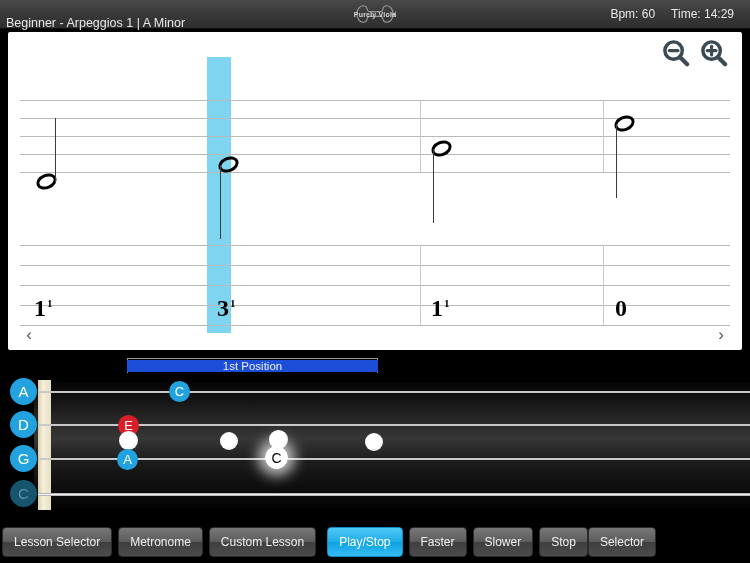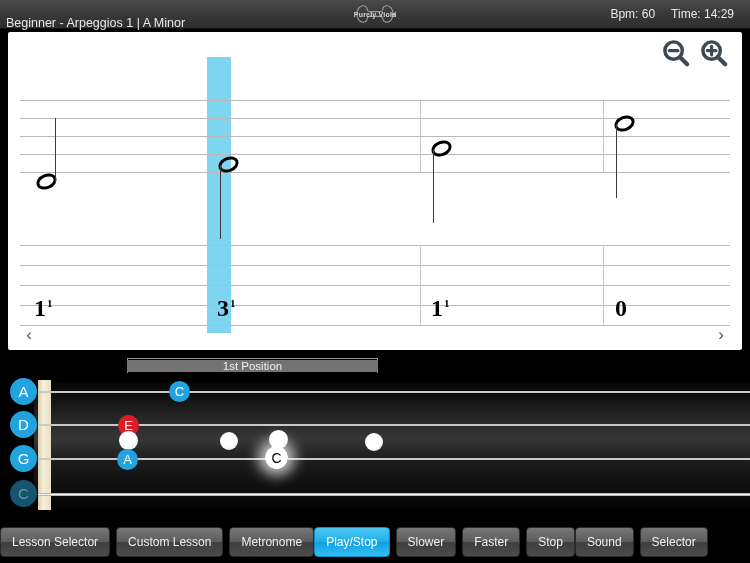--- a/index.html
+++ b/index.html
@@ -81,21 +81,21 @@
     position: absolute; left: 0; top: 352px; width: 750px; height: 168px;
     background: #000; overflow: hidden;
   }
   .position-bracket {
     position: absolute; left: 127px; top: 6px; width: 251px; height: 15px;
     border: 1px solid #9a9a9a; border-bottom: none;
   }
   .position-label {
     position: absolute; left: 127px; top: 8px; width: 251px;
     text-align: center; color: #efefef; font-size: 11.5px;
-    background: #737373; padding: 0 4px;
+    background: #1d4ed8; padding: 0 4px;
   }
   .board {
     position: absolute; left: 34px; top: 30px; width: 716px; height: 126px;
     background: linear-gradient(to bottom, #050505 0%, #111 12%, #2b2b2b 33%,
                 #363636 45%, #1d1d1d 62%, #101010 80%, #040404 100%);
   }
   .nut {
     position: absolute; left: 38px; top: 28px; width: 13px; height: 130px;
     background: linear-gradient(to right, #d8cda8, #f6f0dc 40%, #e7dfc4 100%);
   }
@@ -242,31 +242,30 @@
         <div class="marker m-white" style="left: 269px; top: 78px; width: 19px; height: 19px; font-size: 12px;"></div>
         <div class="marker m-white" style="left: 365px; top: 81px; width: 18px; height: 18px; font-size: 11px;"></div>
         <div class="marker m-glow" style="left: 265px; top: 94px; width: 23px; height: 23px; font-size: 14px;">C</div>
       </div>
   </div>
 
   <div class="toolbar">
     <div style="width:8px"></div>
     <div id="tb-left" style="display:flex;gap:6px">
         <div class="tb-btn">Lesson Selector</div>
+        <div class="tb-btn">Metronome</div>
         <div class="tb-btn">Custom Lesson</div>
-        <div class="tb-btn">Metronome</div>
       </div>
     <div style="width:42px"></div>
     <div id="tb-center" style="display:flex;gap:6px">
         <div class="tb-btn active">Play/Stop</div>
+        <div class="tb-btn">Faster</div>
         <div class="tb-btn">Slower</div>
-        <div class="tb-btn">Faster</div>
         <div class="tb-btn">Stop</div>
       </div>
     <div class="tb-gap"></div>
     <div id="tb-right" style="display:flex;gap:6px">
-        <div class="tb-btn">Sound</div>
         <div class="tb-btn">Selector</div>
       </div>
     <div style="width:8px"></div>
   </div>
 
 </div>
 
 </body></html>

